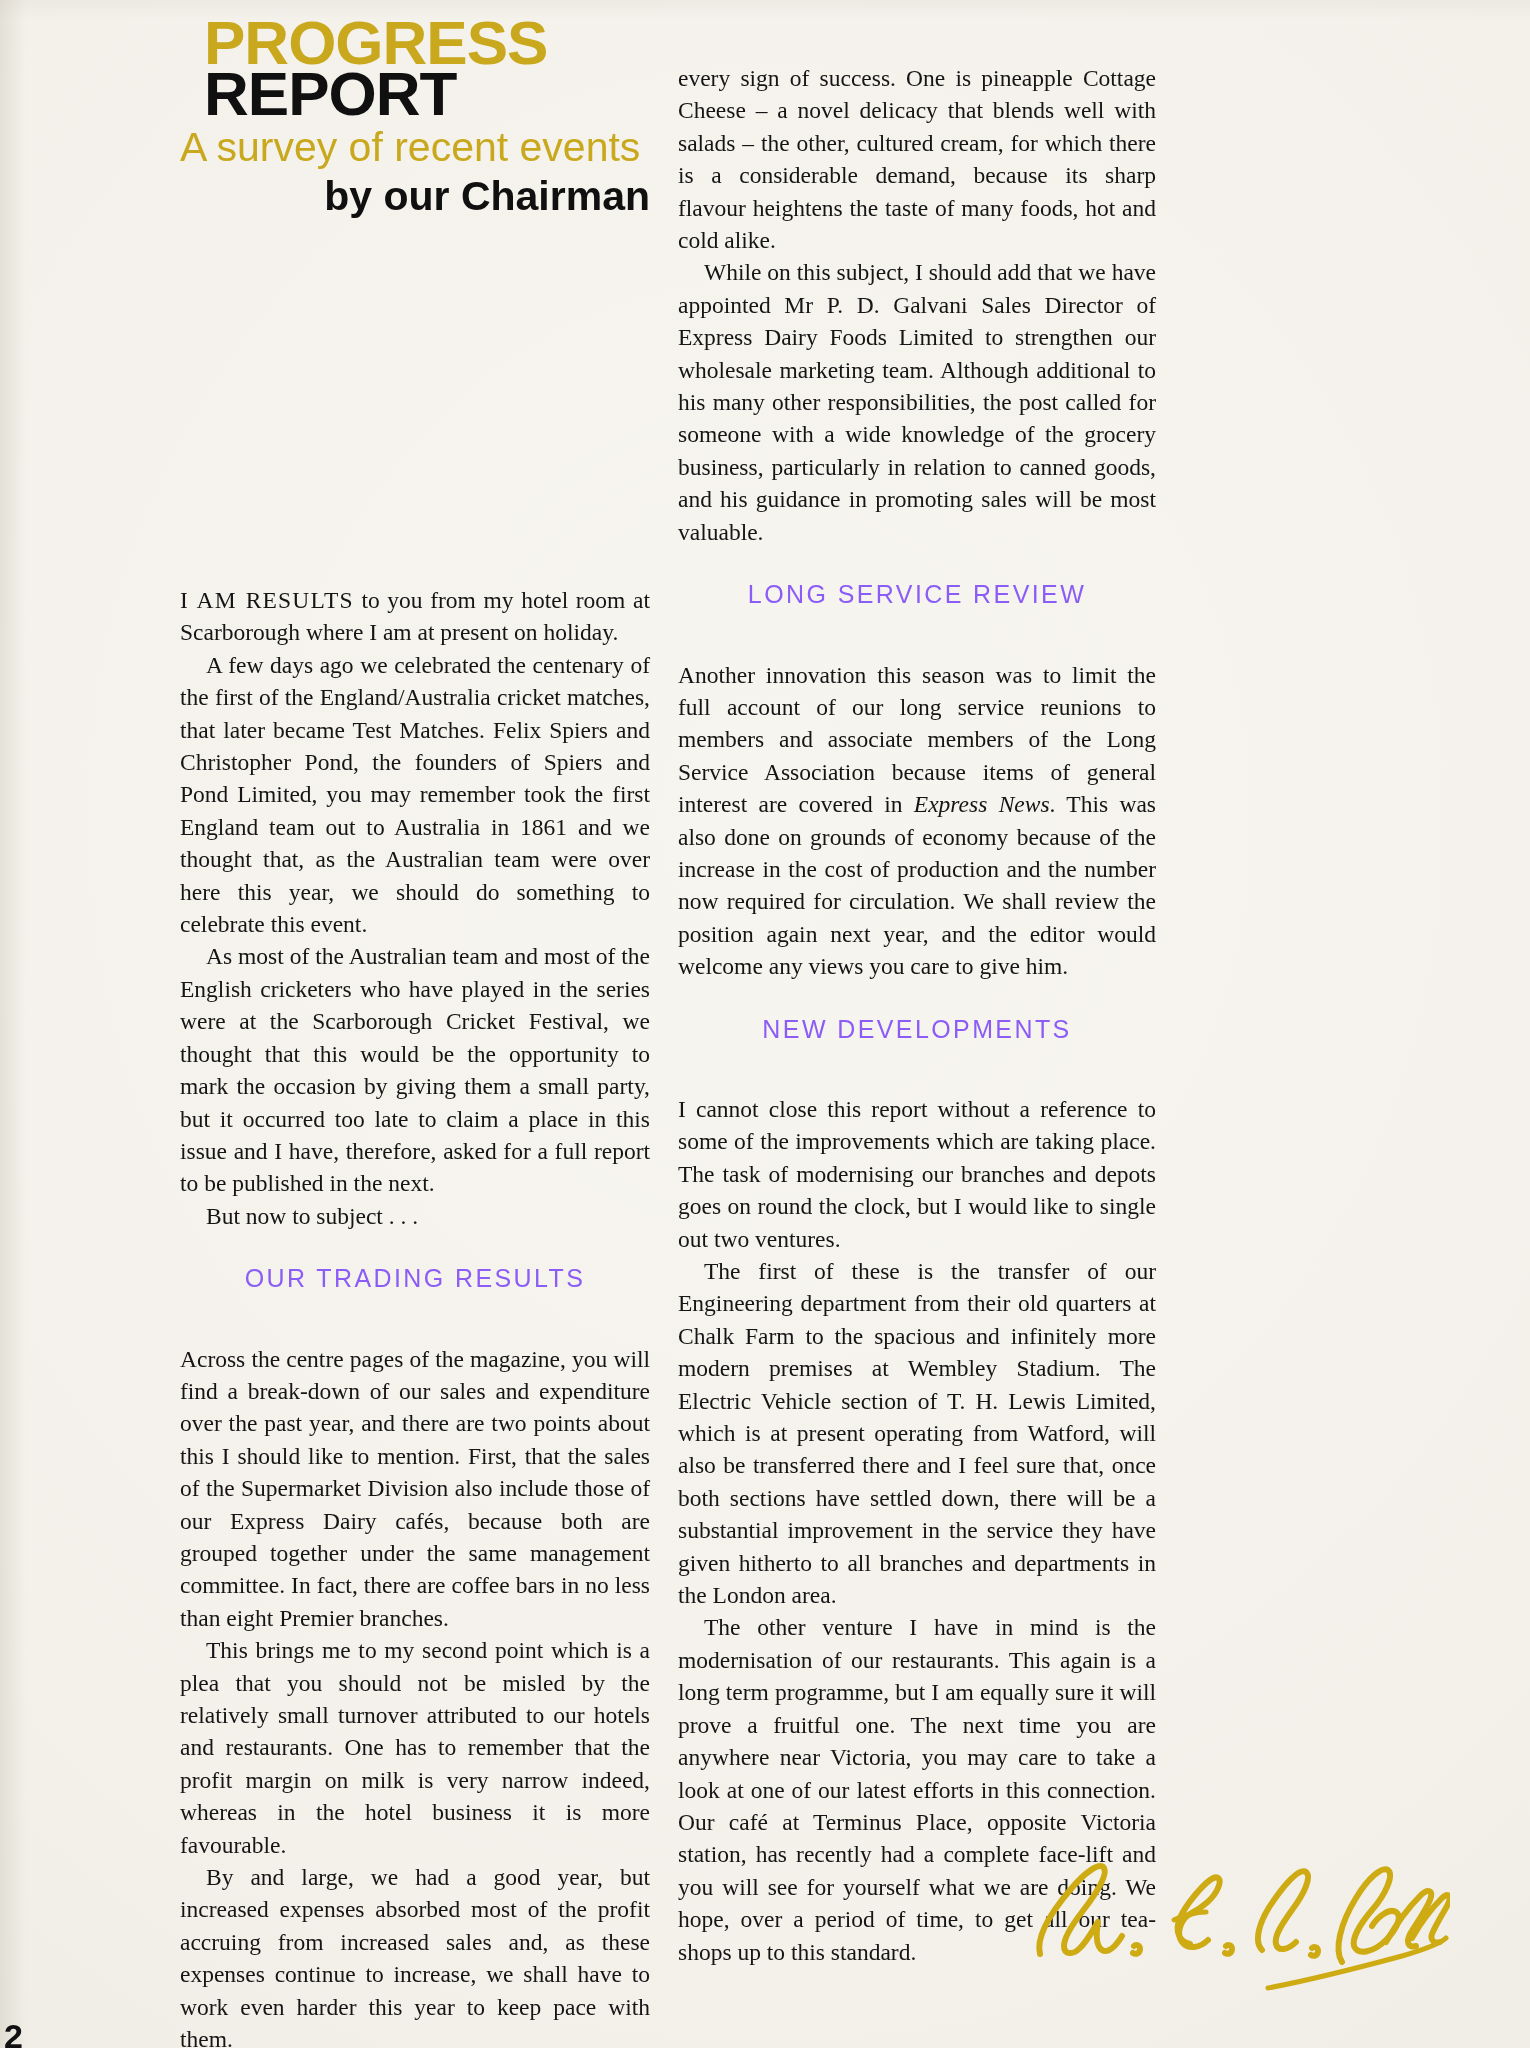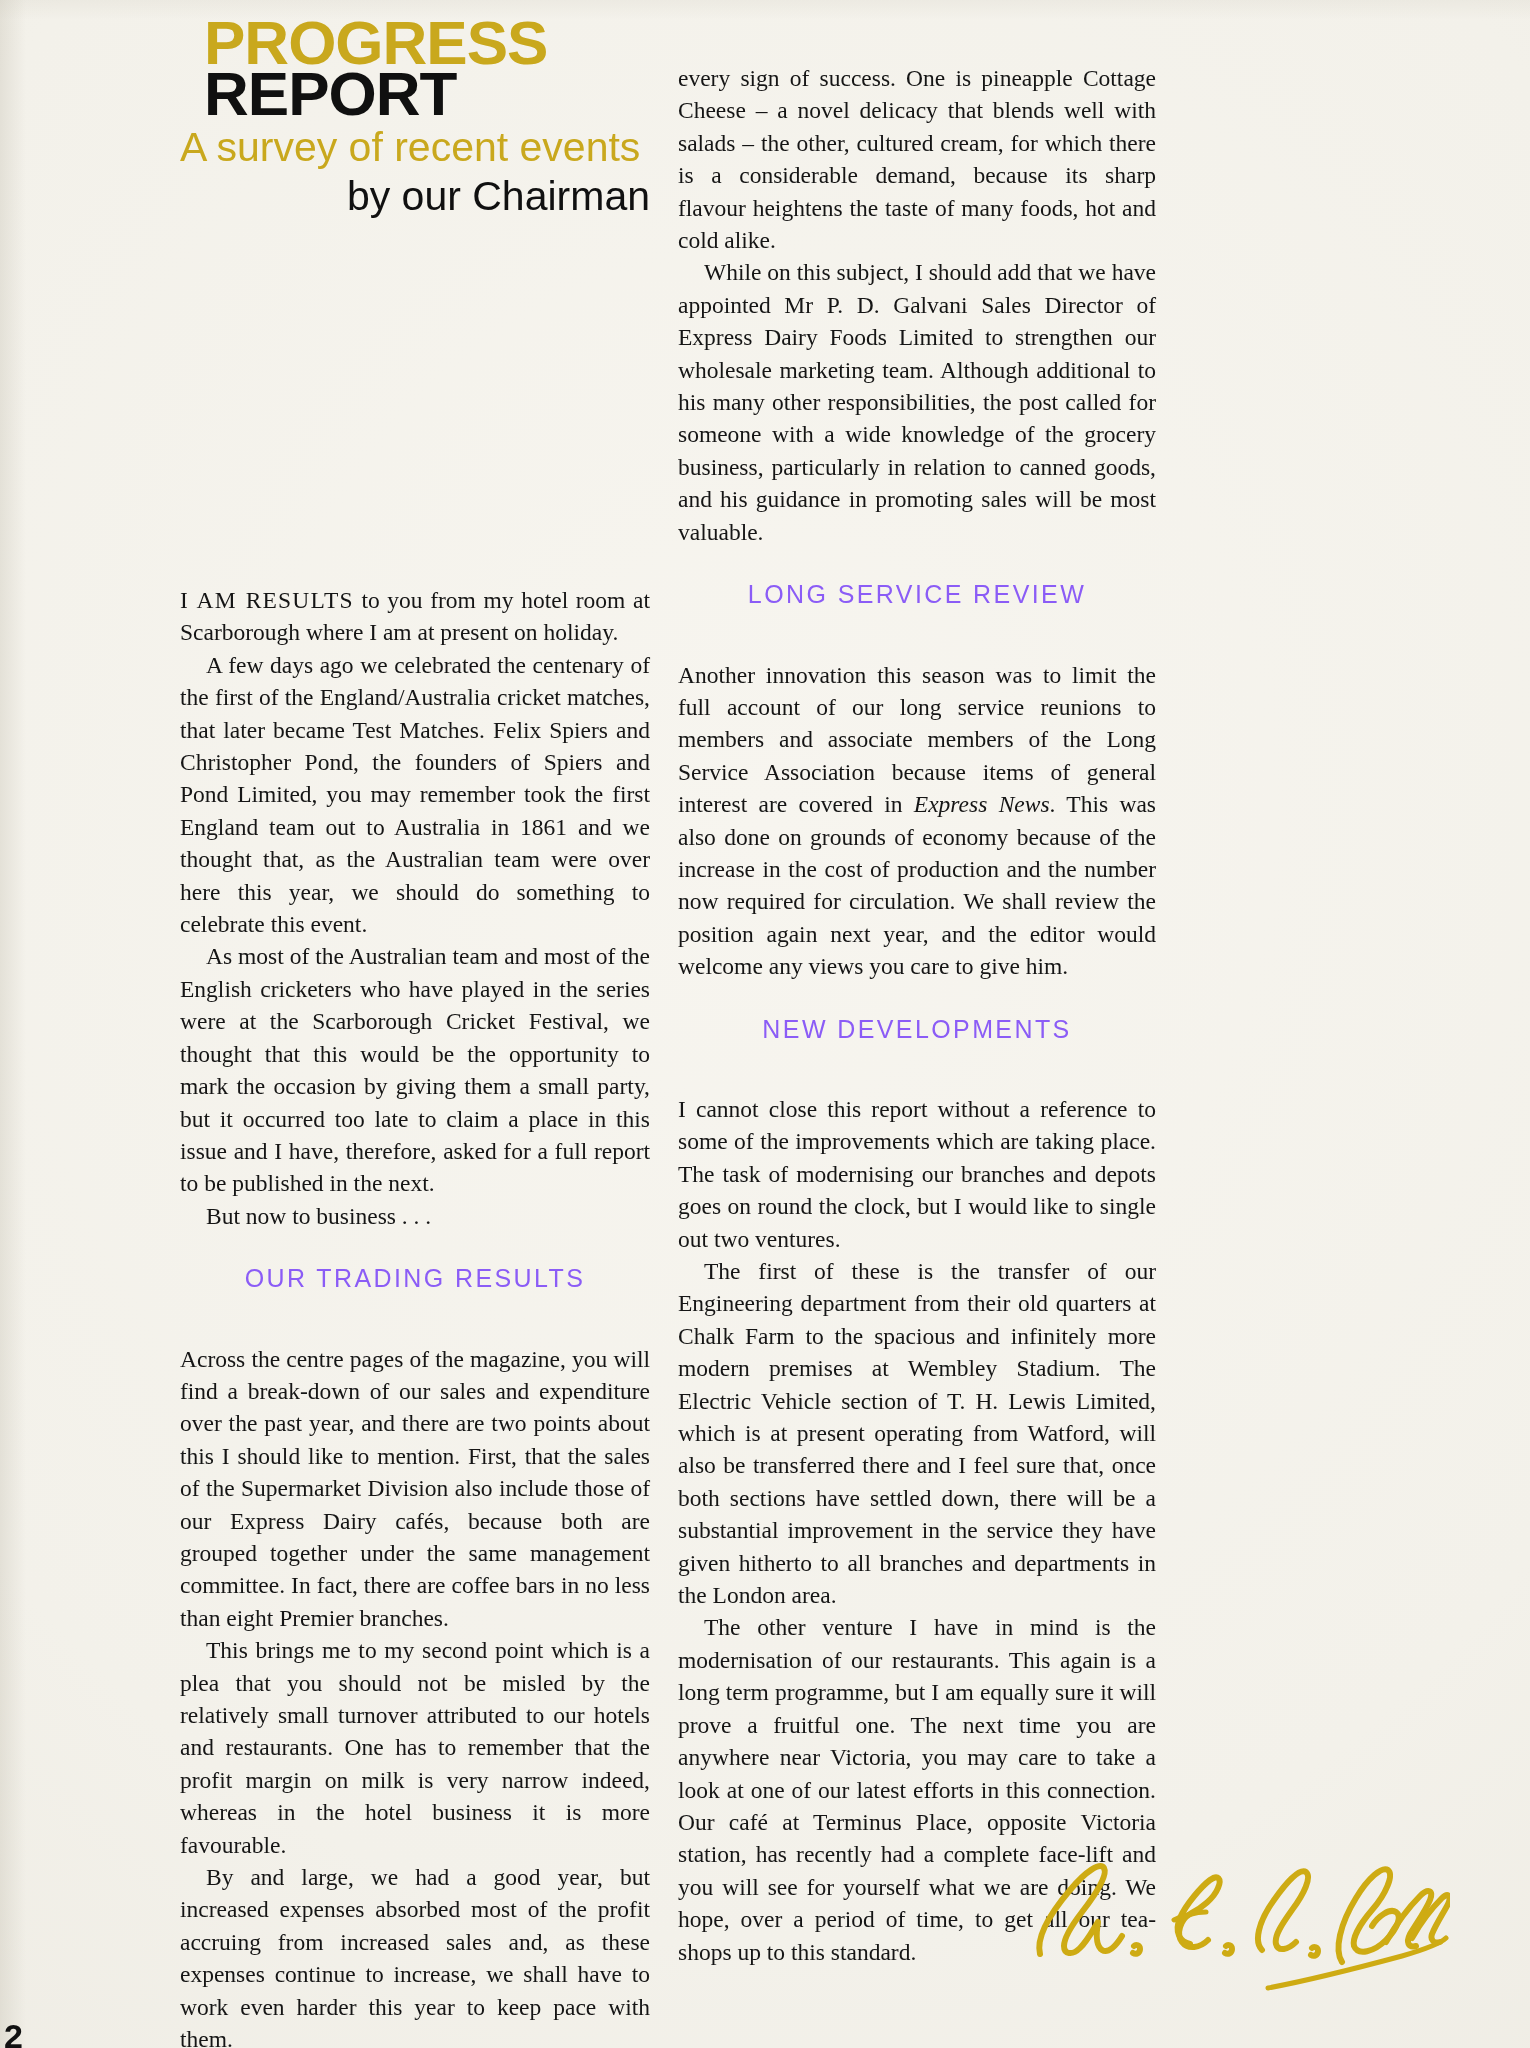--- a/index.html
+++ b/index.html
@@ -75,21 +75,21 @@
     font-weight: 400;
     font-size: 41px;
     line-height: 1.05;
     color: #c9a81d;
     margin: 4px 0 0 0;
     text-align: left;
     padding-left: 0px;
   }
   .subtitle-chairman {
     font-family: "Liberation Sans", sans-serif;
-    font-weight: 400;
+    font-weight: 700;
     font-size: 41px;
     line-height: 1.05;
     color: #101010;
     margin: 6px 0 0 0;
     text-align: right;
     padding-right: 0px;
   }
 
   
   .col {
@@ -162,21 +162,21 @@
     <div class="subtitle-survey">A survey of recent events</div>
     <div class="subtitle-chairman">by our Chairman</div>
   </div>
 
   <div class="col col-left">
 
     <p class="noindent"><span class="smallcaps">I AM RESULTS</span><span> to you from my hotel room at Scarborough where I am at present on holiday.</span></p>
 
     <p>A few days ago we celebrated the centenary of the first of the England/Australia cricket matches, that later became Test Matches. Felix Spiers and Christopher Pond, the founders of Spiers and Pond Limited, you may remember took the first England team out to Australia in 1861 and we thought that, as the Australian team were over here this year, we should do something to celebrate this event.</p>
     <p>As most of the Australian team and most of the English cricketers who have played in the series were at the Scarborough Cricket Festival, we thought that this would be the opportunity to mark the occasion by giving them a small party, but it occurred too late to claim a place in this issue and I have, therefore, asked for a full report to be published in the next.</p>
-    <p>But now to business . . .</p>
+    <p>But now to subject . . .</p>
 
     <div class="sec-head">OUR TRADING RESULTS</div>
     <p class="noindent">Across the centre pages of the magazine, you will find a break-down of our sales and expenditure over the past year, and there are two points about this I should like to mention. First, that the sales of the Supermarket Division also include those of our Express Dairy cafés, because both are grouped together under the same management committee. In fact, there are coffee bars in no less than eight Premier branches.</p>
     <p>This brings me to my second point which is a plea that you should not be misled by the relatively small turnover attributed to our hotels and restaurants. One has to remember that the profit margin on milk is very narrow indeed, whereas in the hotel business it is more favourable.</p>
     <p>By and large, we had a good year, but increased expenses absorbed most of the profit accruing from increased sales and, as these expenses continue to increase, we shall have to work even harder this year to keep pace with them.</p>
 
     <div class="sec-head">GREATER VARIETY</div>
     <p class="noindent">Turning to a different aspect of our affairs, we have recently introduced two new products which show</p>
   </div>
 

